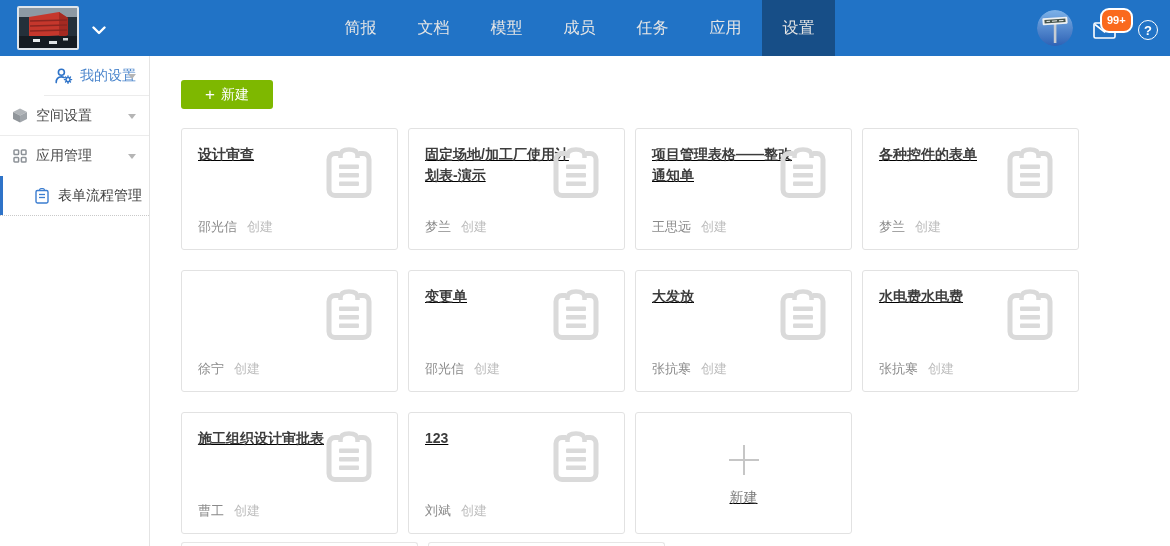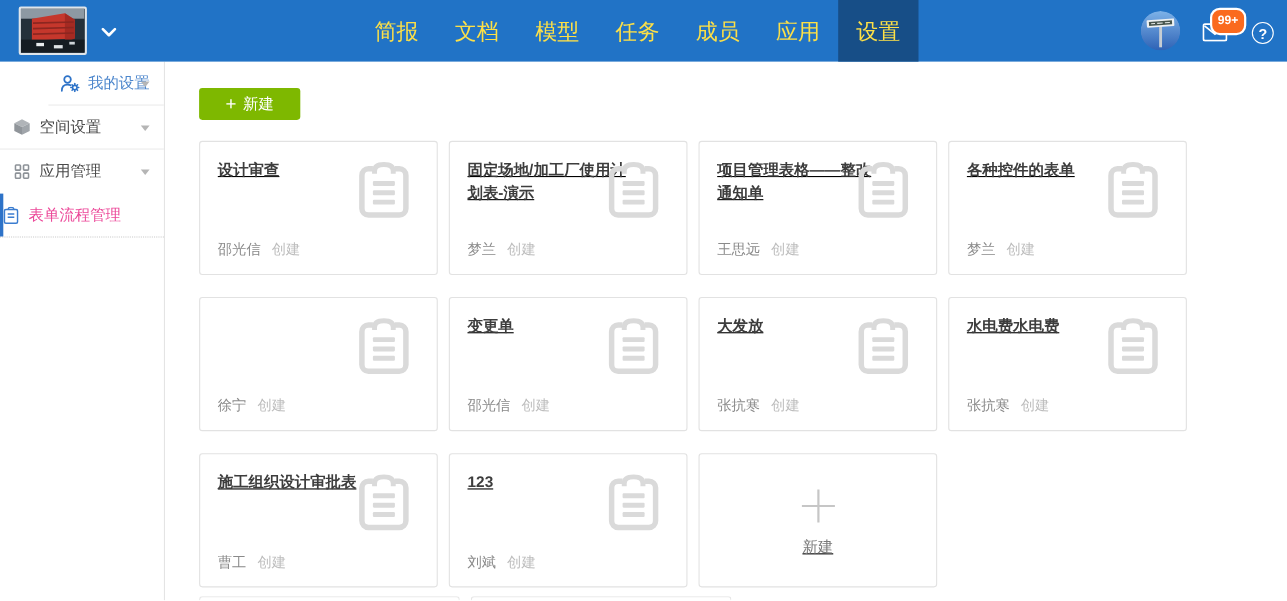--- a/index.html
+++ b/index.html
@@ -6,37 +6,37 @@
   html,body { width:1170px; height:546px; }
   body { font-family:"Liberation Sans","DejaVu Sans",sans-serif; background:#fff; overflow:hidden; }
   .screen { width:1170px; height:546px; position:relative; overflow:hidden; background:#fff; }
 
   
   .topbar { height:56px; background:#2173c6; display:flex; align-items:center; position:relative; }
   .logo { width:62px; height:44px; margin-left:17px; border:2px solid #dfe5ea; border-radius:2px; overflow:hidden; flex:none; background:#24303a; }
   .ws-title { color:#fff; font-size:17px; font-weight:bold; margin-left:15px; letter-spacing:1px; white-space:nowrap; cursor:pointer; }
   .ws-chevron { margin-left:13px; margin-top:4px; cursor:pointer; }
   .nav { position:absolute; left:324px; top:0; height:56px; display:flex; }
-  .nav-item { width:73px; height:56px; display:flex; align-items:center; justify-content:center; color:#fde047; font-size:20px; cursor:pointer; }
+  .nav-item { width:73px; height:56px; display:flex; align-items:center; justify-content:center; color:#e5e5e5; font-size:16px; cursor:pointer; }
   .nav-item.active { background:#174e87; }
   .topbar-right { position:absolute; right:12px; top:0; height:56px; display:flex; align-items:center; }
   .avatar { width:36px; height:36px; border-radius:50%; overflow:hidden; flex:none; cursor:pointer; }
   .mail-wrap { position:relative; margin-left:20px; margin-top:8px; cursor:pointer; }
   .badge { position:absolute; top:-14px; left:7px; background:#fa6a1e; border:2px solid #fff; border-radius:9px; color:#fff; font-size:11px; font-weight:bold; line-height:13px; padding:4px 5px; white-space:nowrap; }
   .help-icon { width:20px; height:20px; border:1.5px solid #fff; border-radius:50%; color:#fff; font-size:13px; font-weight:bold; display:flex; align-items:center; justify-content:center; margin-left:22px; margin-top:4px; cursor:pointer; }
 
   
   .layout { display:flex; height:490px; }
   .sidebar { width:150px; flex:none; background:#fff; border-right:1px solid #e4e4e4; }
   .side-item { height:40px; display:flex; align-items:center; padding-left:10px; font-size:14px; color:#4a4a4a; position:relative; cursor:pointer; }
   .side-item .s-icon { width:20px; display:flex; justify-content:center; align-items:center; margin-right:6px; flex:none; }
   .side-item .arrow { position:absolute; right:13px; top:18px; width:0; height:0; border-left:4px solid transparent; border-right:4px solid transparent; border-top:5px solid #b5b5b5; }
   .side-item.rule { border-bottom:1px solid #ececec; }
   .side-item.blue { color:#4c86cc;margin-left:44px; }
-  .side-item.active { color:#ec4899; padding-left:0; border-bottom:1px dotted #c9c9c9; }
+  .side-item.active { color:#404040; padding-left:32px; border-bottom:1px dotted #c9c9c9; }
   .side-item.active::before { content:''; position:absolute; left:0; top:0; bottom:0; width:3px; background:#2e73c8; }
 
   
   .main { flex:1; padding:24px 0 0 31px; overflow:hidden; background:#fff; }
   .new-btn { display:inline-flex; align-items:center; justify-content:center; gap:6px; width:92px; height:29px; background:#7eb800; color:#fff; font-size:14px; border:none; border-radius:3px; cursor:pointer; font-family:inherit; }
   .new-btn .plus { font-size:17px; font-weight:normal; line-height:1; margin-top:-1px; }
   .grid { margin-top:19px; display:flex; flex-wrap:wrap; gap:20px 10px; width:988px; }
   .card { width:217px; height:122px; border:1px solid #e2e2e2; border-radius:3px; background:#fff; position:relative; padding:15px 16px; cursor:pointer;text-decoration:underline; }
   .card-title { font-size:14px; font-weight:bold; color:#3d3d3d; line-height:21px; width:152px; }
   .card-icon { position:absolute; top:16px; right:25px; }
@@ -74,22 +74,22 @@
     <div class="ws-chevron">
       <svg width="14" height="9" viewBox="0 0 14 9">
           <polyline points="1.5,1.5 7,7 12.5,1.5" fill="none" stroke="#fff" stroke-width="2.4" stroke-linecap="round" stroke-linejoin="round"></polyline>
         </svg>
     </div>
 
     <nav class="nav">
       <div class="nav-item">简报</div>
       <div class="nav-item">文档</div>
       <div class="nav-item">模型</div>
+      <div class="nav-item">成员</div>
       <div class="nav-item">任务</div>
-      <div class="nav-item">成员</div>
       <div class="nav-item">应用</div>
       <div class="nav-item active">设置</div>
     </nav>
 
     <div class="topbar-right">
       <div class="avatar">
         <svg width="36" height="36" viewBox="0 0 36 36">
           <defs>
             <linearGradient id="skyGrad" x1="0" y1="0" x2="0" y2="1">
               <stop offset="0" stop-color="#7db2e8"></stop>

